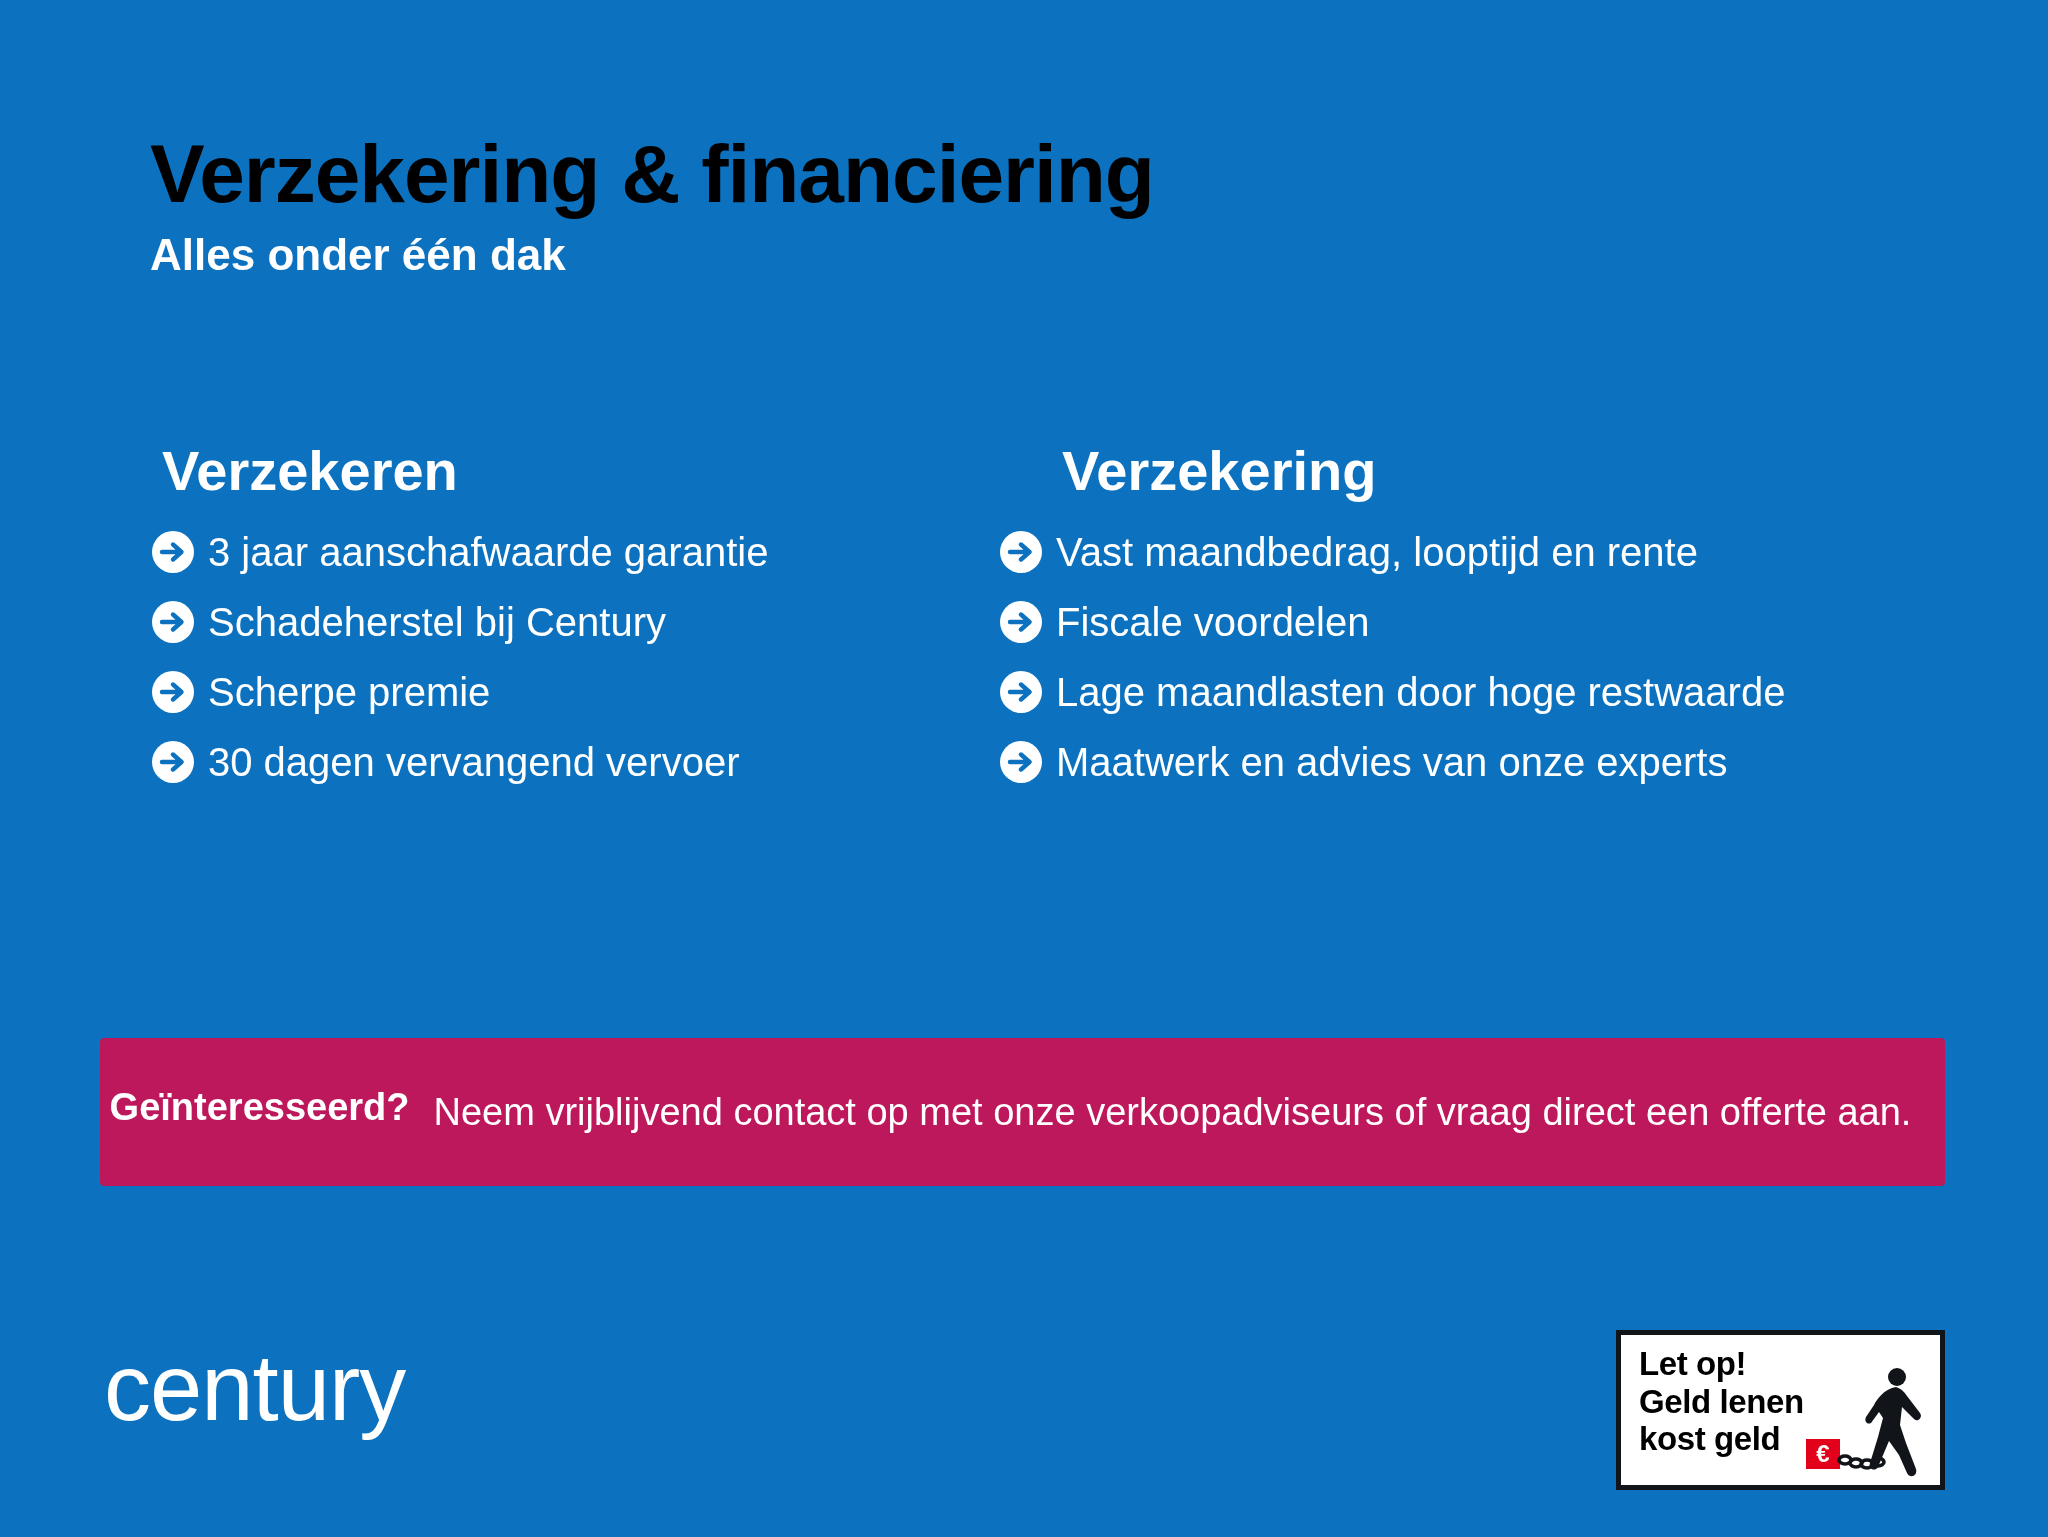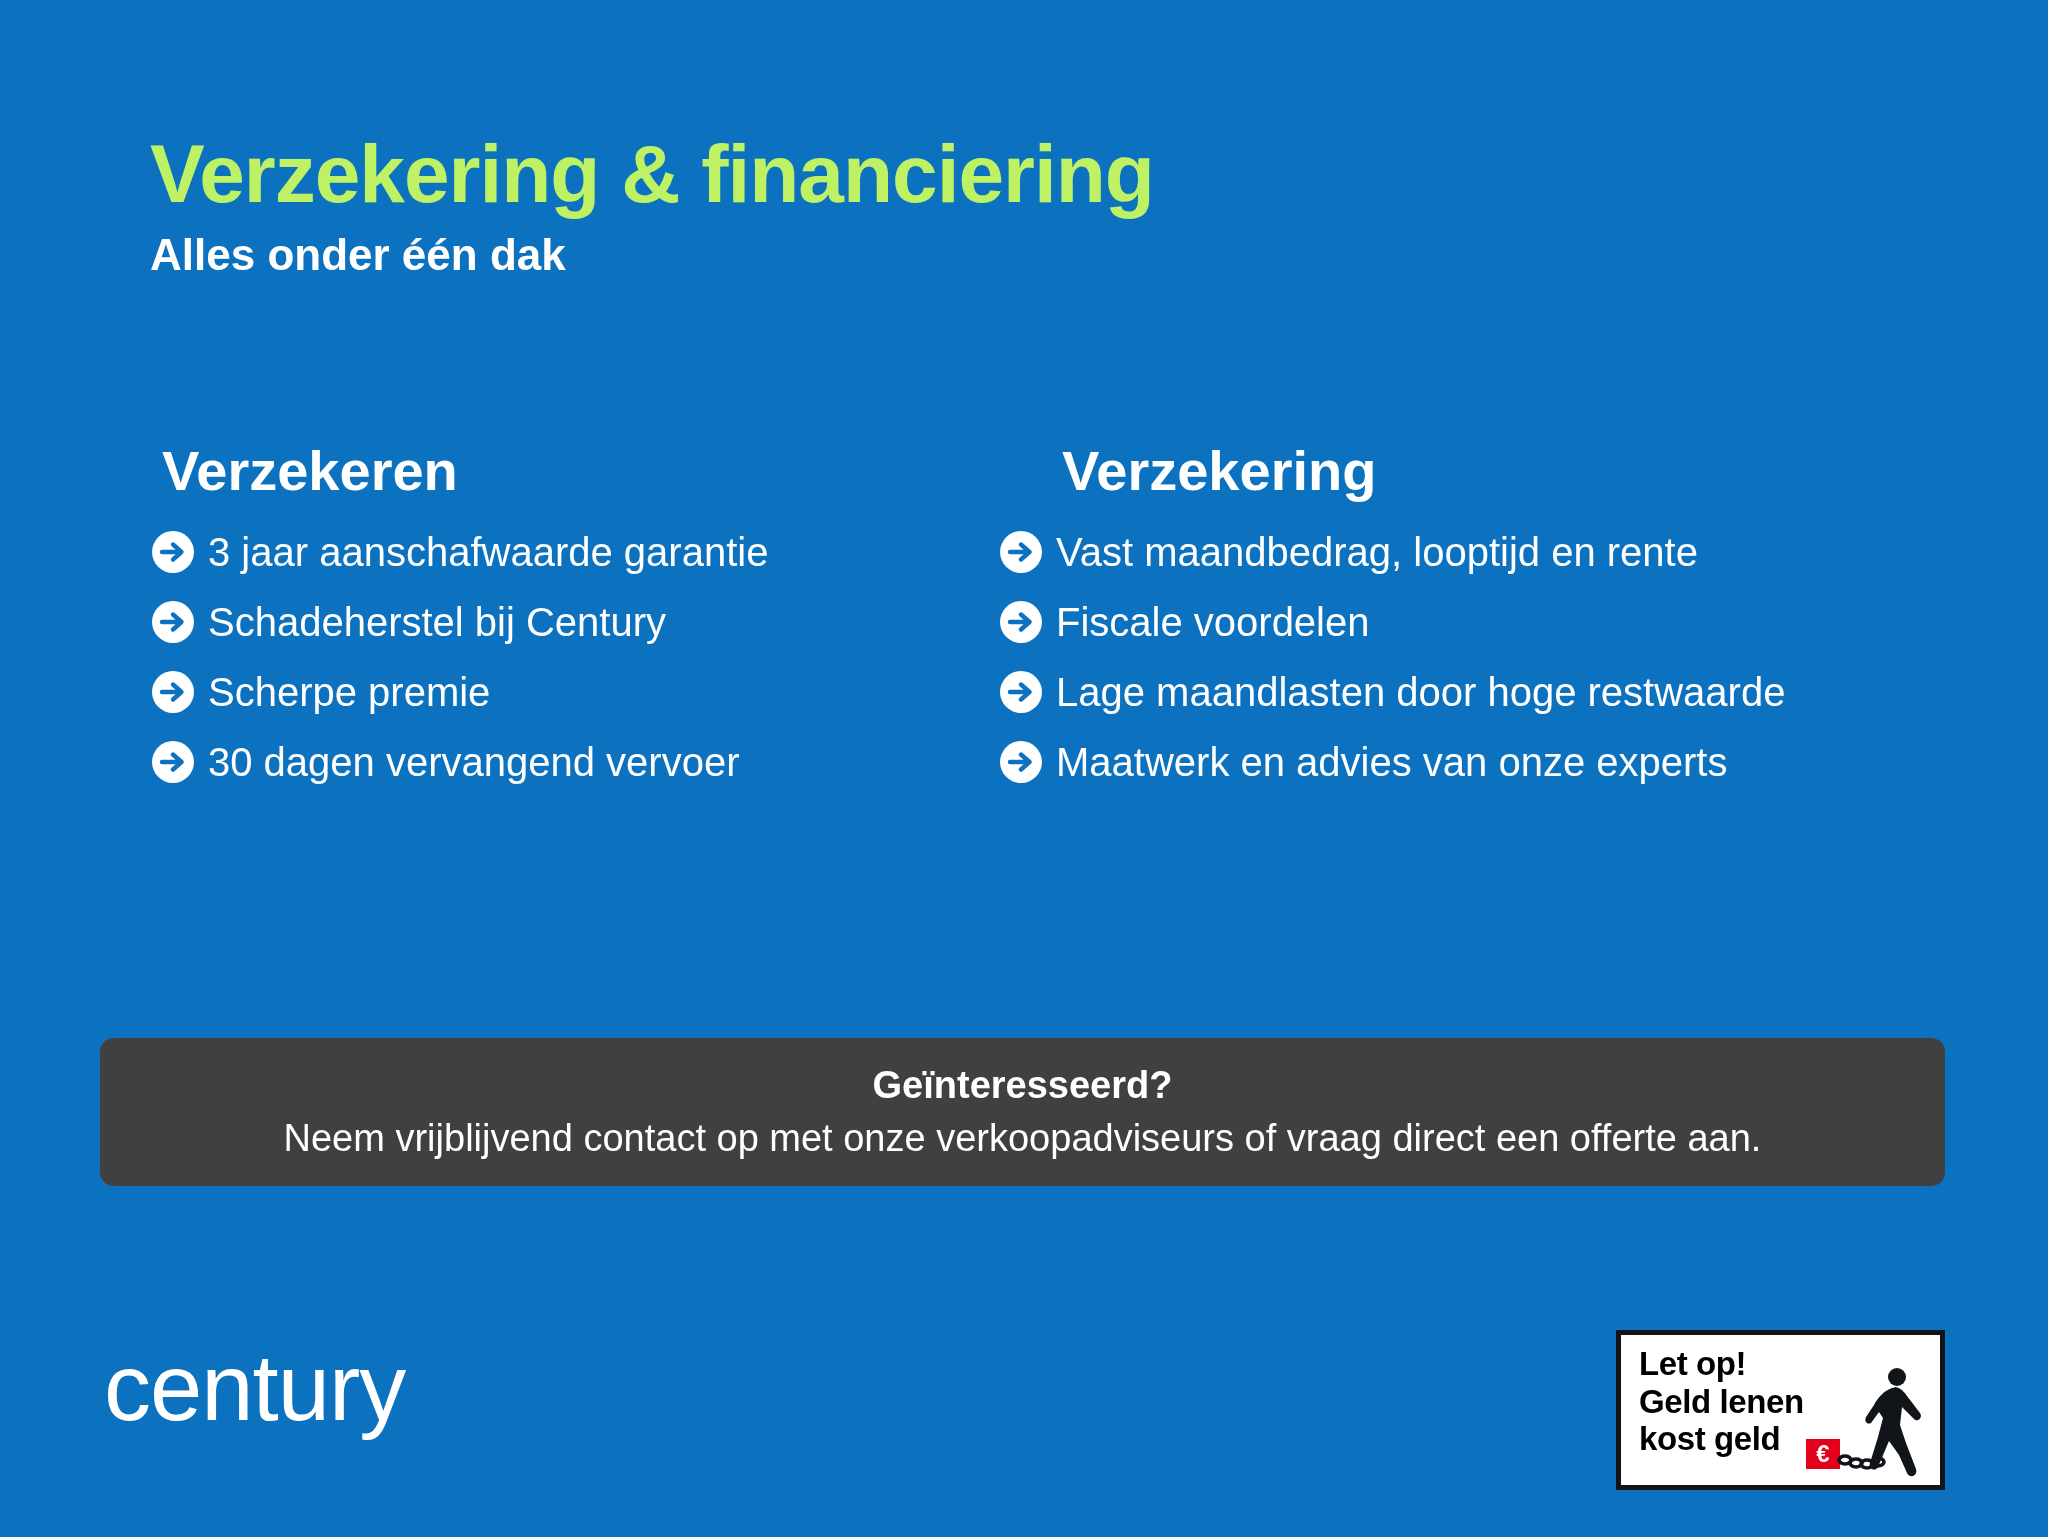--- a/index.html
+++ b/index.html
@@ -28,21 +28,21 @@
     left: 150px;
     top: 132px;
     width: 1700px;
   }
   .title {
     font-size: 82px;
     font-weight: 700;
     letter-spacing: -1px;
     line-height: 1.02;
     margin: 0;
-    color: #bef264;
+    color: #000000;
   }
   .subtitle {
     font-size: 44px;
     font-weight: 700;
     line-height: 1.12;
     margin: 14px 0 0 0;
     color: #ffffff;
   }
 
   
@@ -95,25 +95,25 @@
     white-space: nowrap;
   }
 
   
   .cta {
     position: absolute;
     left: 100px;
     top: 1038px;
     width: 1845px;
     height: 148px;
-    background: #404040;
-    border-radius: 14px;
+    background: #be185d;
+    border-radius: 4px;
     box-sizing: border-box;
     display: flex;
-    flex-direction: column;
+    flex-direction: row;
     align-items: center;
     justify-content: center;
   }
   .cta-heading {
     font-size: 38px;
     font-weight: 700;
     margin: 0 0 10px 0;
     color: #ffffff;
     text-align: center;
   }

